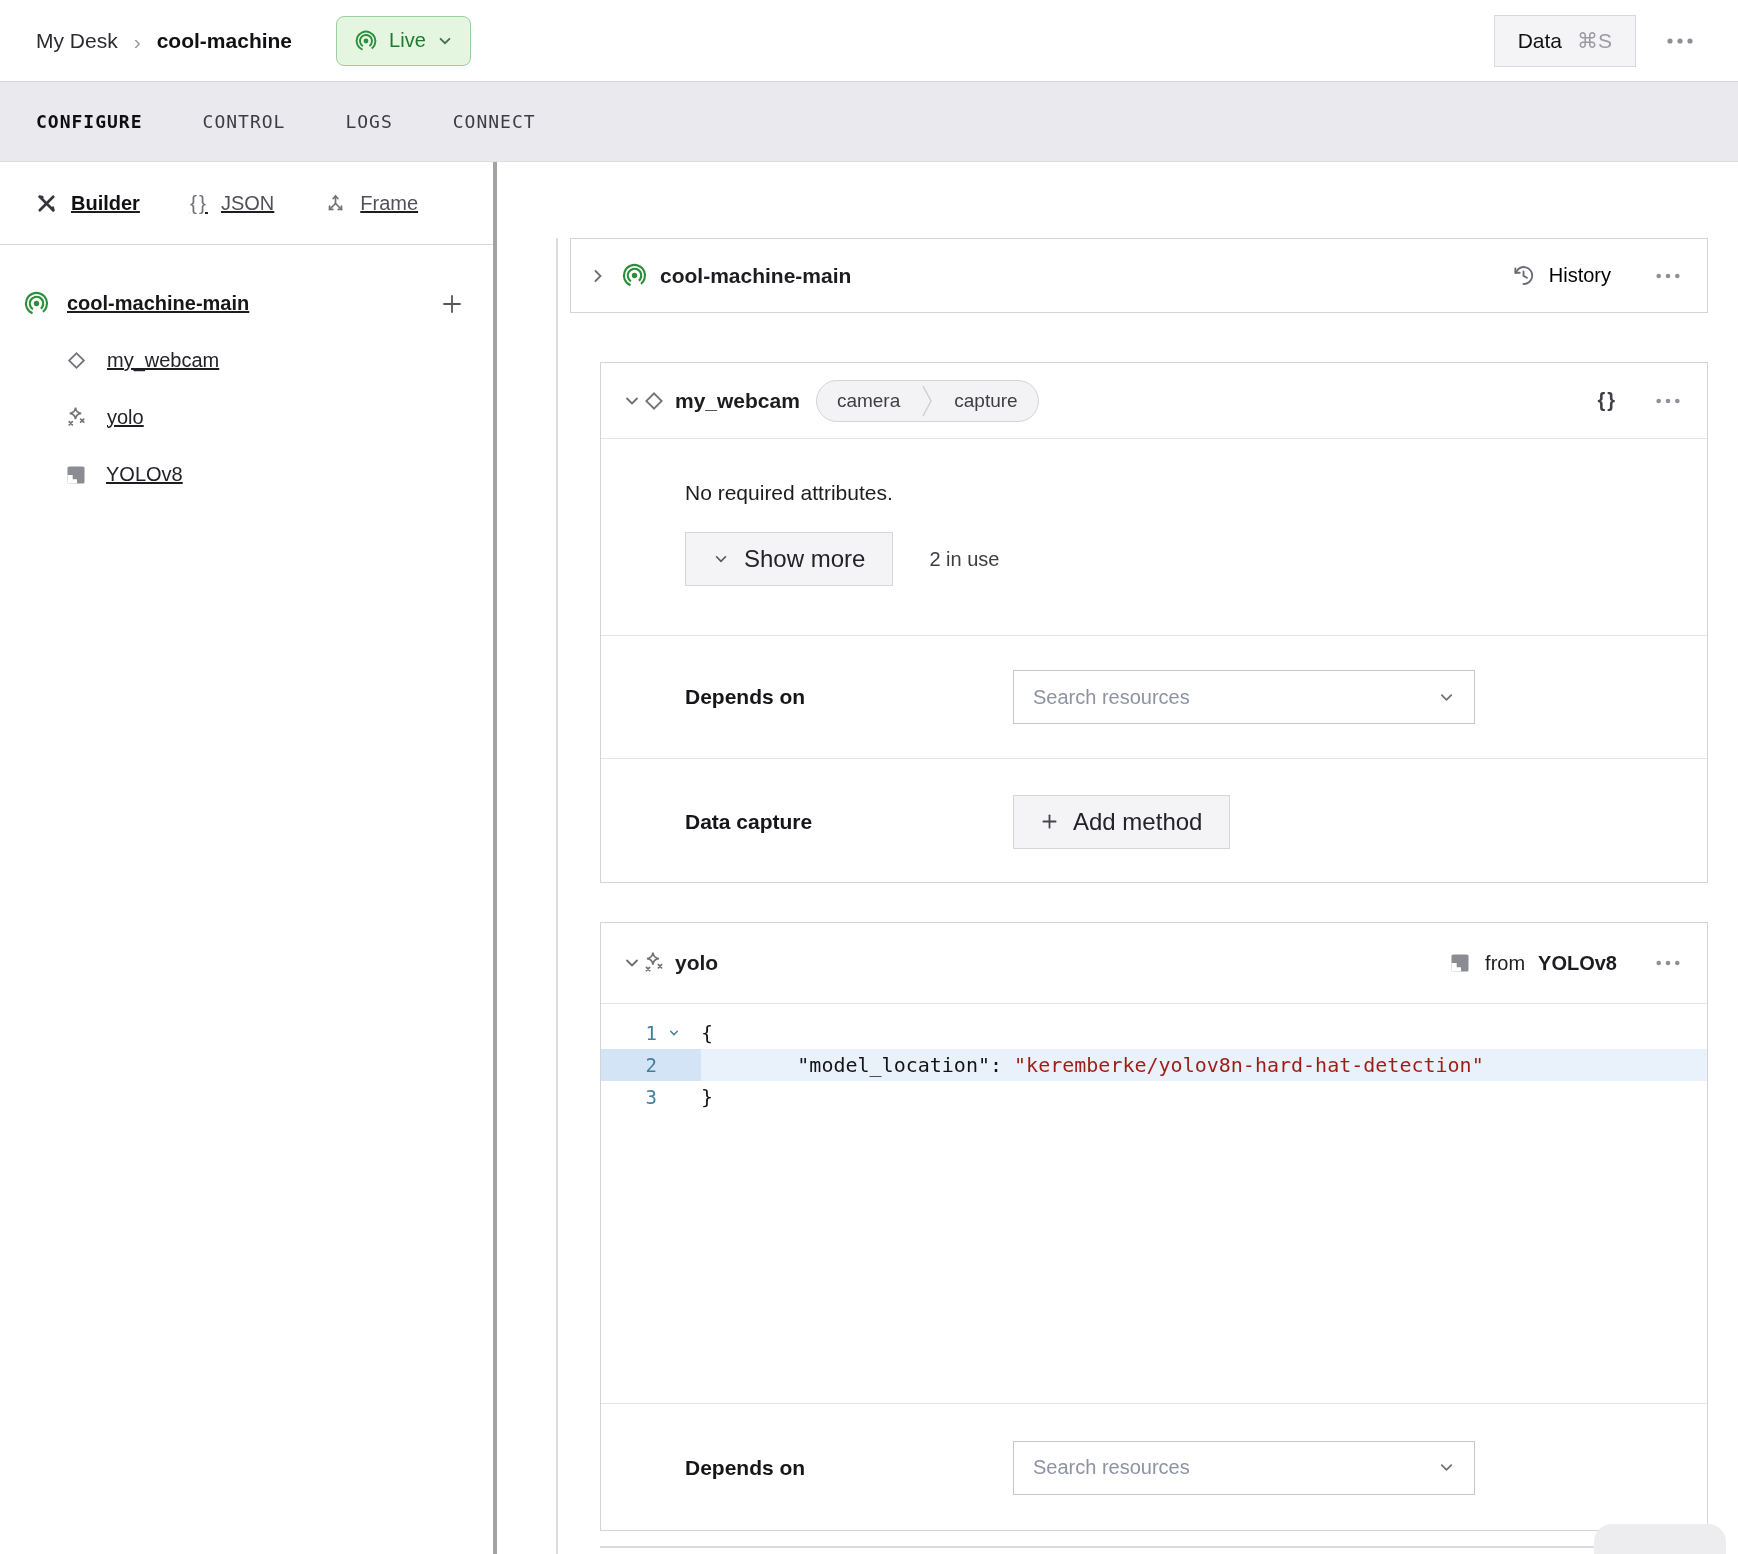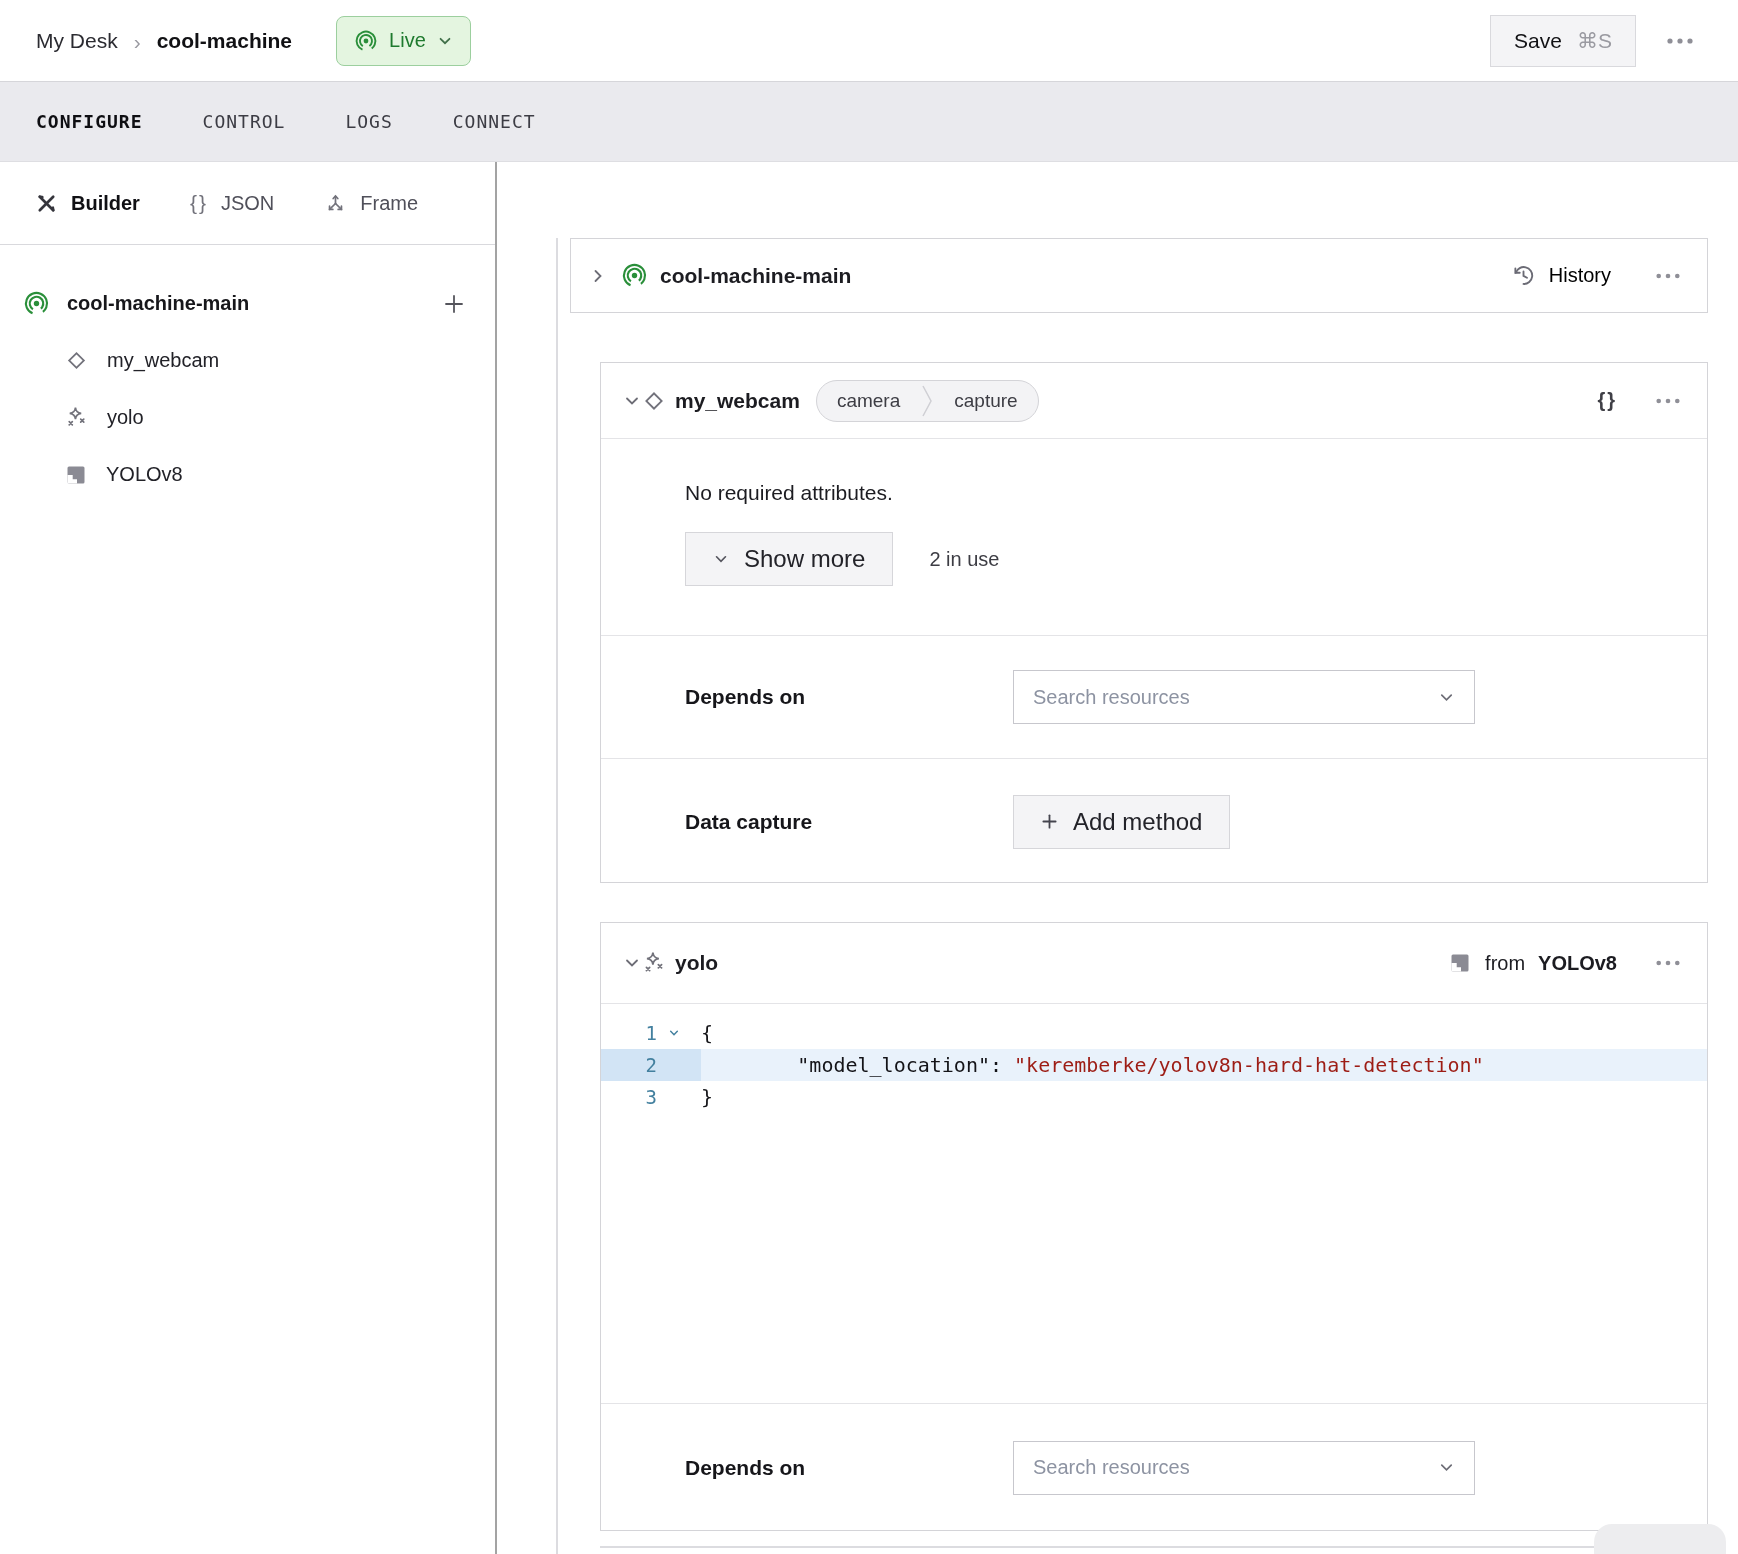--- a/index.html
+++ b/index.html
@@ -28,21 +28,21 @@
 
   
   .tabbar { position:absolute; top:82px; left:0; right:0; height:80px; background:#eaeaee;
     border-bottom:1px solid #dedee2; display:flex; align-items:center; gap:60px; padding-left:36px;
     font-family:"DejaVu Sans Mono", monospace; font-size:18px; color:#3c3c44; }
   .tab { letter-spacing:1px; cursor:pointer; }
   .tab.active { font-weight:700; color:#0e0e12; }
 
   
   .sidebar { position:absolute; top:162px; left:0; width:497px; bottom:0;
-    border-right:2px solid #a3a3a3; background:#fff; }
+    border-right:4px solid #a3a3a3; background:#fff;text-decoration:underline; }
   .viewbar { height:83px; border-bottom:1px solid #d9d9dd; display:flex; align-items:center;
     padding-left:35px; gap:50px; font-size:20px; color:#50505a; }
   .view { display:flex; align-items:center; gap:13px; cursor:pointer; }
   .view.active { color:#101014; font-weight:700; }
   .tree { padding-top:30px; }
   .tree-root { display:flex; align-items:center; height:57px; padding-left:23px; gap:17px;
     font-size:20px; font-weight:600; color:#17171b; cursor:pointer; }
   .tree-add { margin-left:auto; margin-right:30px; cursor:pointer; }
   .tree-item { display:flex; align-items:center; height:57px; padding-left:64px; gap:18px;
     font-size:20px; color:#222228; cursor:pointer; }
@@ -126,21 +126,21 @@
     </span>
     <span>Live</span>
     <span>
       <svg width="16" height="16" viewBox="0 0 18 18" fill="none" stroke="#41704a" stroke-width="2" stroke-linecap="round">
           <path d="M4 6.5 L9 11.5 L14 6.5"></path>
         </svg>
     </span>
   </div>
   <div class="topbar-right">
     <button class="save-btn">
-      <span>Save</span>
+      <span>Data</span>
       <span class="save-shortcut">⌘S</span>
     </button>
     <span>
       <svg width="28" height="8" viewBox="0 0 28 8">
           <circle cx="4" cy="4" r="2.6" fill="#8f8f97"></circle>
           <circle cx="14" cy="4" r="2.6" fill="#8f8f97"></circle>
           <circle cx="24" cy="4" r="2.6" fill="#8f8f97"></circle>
         </svg>
     </span>
   </div>

